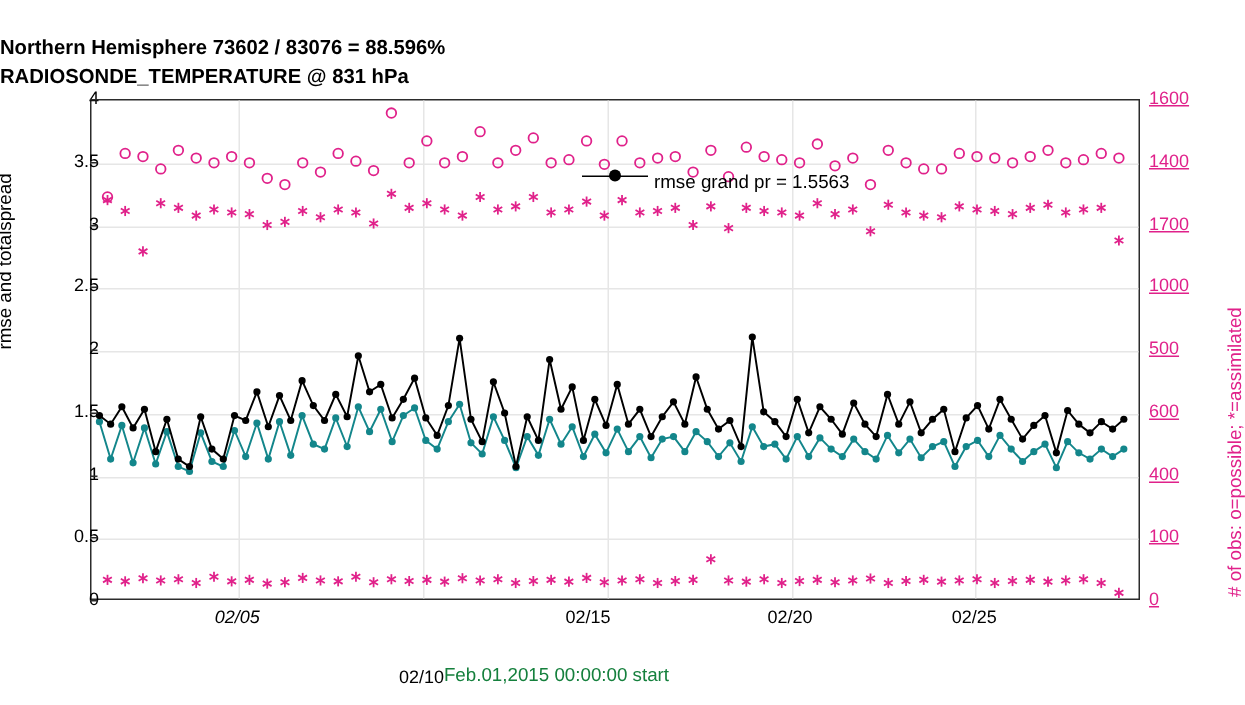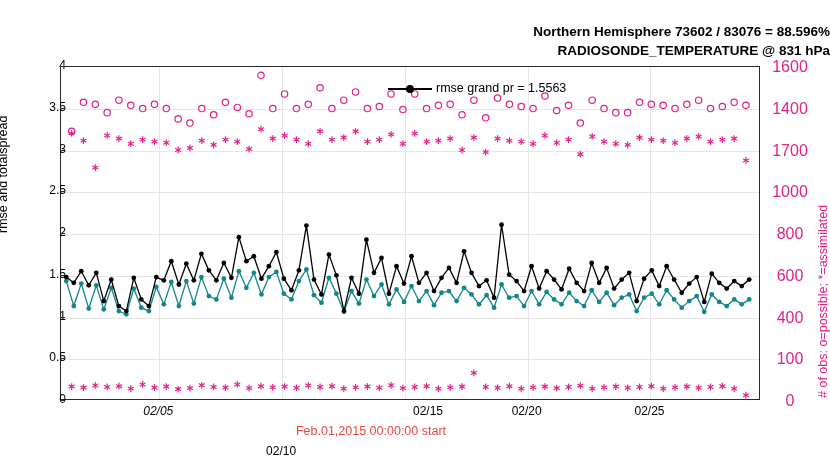--- a/index.html
+++ b/index.html
@@ -6,21 +6,21 @@
   body{
     width:830px;height:470px;
     background:#ffffff;
     font-family:"Liberation Sans", sans-serif;
     overflow:hidden;
     position:relative;
   }
   #stage{position:absolute;left:0;top:0;width:830px;height:470px;}
 
   .title-block{
-    position:absolute;left:0;top:22px;width:830px;text-align:right;
+    position:absolute;left:0;top:22px;width:830px;text-align:left;
     font-size:13.5px;font-weight:bold;color:#000;line-height:19px;
   }
 
   .plot-area{
     position:absolute;
     left:60px;top:66px;width:700px;height:334px;
     border:1px solid #2b2b2b;
     box-sizing:border-box;
     background:#fff;
   }
@@ -35,52 +35,52 @@
     font-size:12px;color:#000;transform:translateY(-8px);
   }
   .ylabel-left{
     position:absolute;
     left:-4px;top:233px;
     transform:rotate(-90deg);
     transform-origin:left top;
     font-size:12.5px;color:#000;white-space:nowrap;
   }
   .ytick-right{
-    position:absolute;left:766px;width:48px;text-align:center;
-    font-size:16px;color:#e0218a;transform:translateY(-8px);
+    position:absolute;left:766px;width:48px;text-align:left;
+    font-size:12px;color:#e0218a;transform:translateY(-8px);text-decoration:underline;
   }
   .ylabel-right{
     position:absolute;
     left:816px;top:398px;
     transform:rotate(-90deg);
     transform-origin:left top;
     font-size:12.5px;color:#e0218a;white-space:nowrap;
   }
   .xtick{
     position:absolute;top:404px;font-size:12px;color:#000;text-align:center;
     width:70px;margin-left:-35px;
   }
   .xlabel{
-    position:absolute;left:0;top:424px;width:742px;text-align:center;
-    font-size:12.5px;color:#ef4444;
+    position:absolute;left:0;top:443px;width:742px;text-align:center;
+    font-size:12.5px;color:#15803d;
   }
   .footer{
     position:absolute;left:0;top:446px;width:830px;text-align:center;
     font-size:8.5px;color:#000;
   }
 
   .tickmark{position:absolute;background:#2b2b2b;}
 
   .legend{
     position:absolute;left:388px;top:78px;
     font-size:12.5px;
     line-height:21px;
     color:#000;
   }
-  .legend-row{display:flex;align-items:center;height:21px;white-space:nowrap;}
+  .legend-row{display:flex;align-items:flex-start;height:21px;white-space:nowrap;margin-top:33px;}
   .legend-swatch{width:44px;height:12px;position:relative;margin-right:4px;flex:0 0 44px;}
   .legend-swatch .ln{position:absolute;left:0;top:5.5px;width:44px;height:1.6px;}
   .legend-swatch .mk{position:absolute;left:18px;top:2px;width:8px;height:8px;border-radius:50%;}
   .legend-text{color:#000;}
 </style>
 </head>
 <body>
 
 <div id="stage">
 
@@ -950,30 +950,30 @@
       <div class="ytick-left" style="top: 107.75px;">3.5</div>
       <div class="tickmark" style="left: 60px; top: 107.75px; width: 5px; height: 1px;"></div>
       <div class="ytick-left" style="top: 66px;">4</div>
       <div class="tickmark" style="left: 60px; top: 66px; width: 5px; height: 1px;"></div>
     </div>
   <div id="right-ticks">
       <div class="ytick-right" style="top: 400px;">0</div>
       <div class="ytick-right" style="top: 358.25px;">100</div>
       <div class="ytick-right" style="top: 316.5px;">400</div>
       <div class="ytick-right" style="top: 274.75px;">600</div>
-      <div class="ytick-right" style="top: 233px;">800</div>
+      <div class="ytick-right" style="top: 233px;">500</div>
       <div class="ytick-right" style="top: 191.25px;">1000</div>
       <div class="ytick-right" style="top: 149.5px;">1700</div>
       <div class="ytick-right" style="top: 107.75px;">1400</div>
       <div class="ytick-right" style="top: 66px;">1600</div>
     </div>
   <div id="x-ticks">
       <div class="xtick" style="left: 158.246px; font-style: italic;">02/05</div>
       <div class="xtick" style="left: 281.053px; margin-top: 40px;">02/10</div>
-      <div class="xtick" style="left: 428px; text-align: center;">02/15</div>
+      <div class="xtick" style="left: 392px; text-align: center;">02/15</div>
       <div class="xtick" style="left: 526.667px;">02/20</div>
       <div class="xtick" style="left: 649.474px;">02/25</div>
     </div>
 
   <div class="ylabel-left">rmse and totalspread</div>
   <div class="ylabel-right"># of obs: o=possible; *=assimilated</div>
   <div class="xlabel">Feb.01,2015 00:00:00 start</div>
 
   <div class="legend">
     <div class="legend-row">

